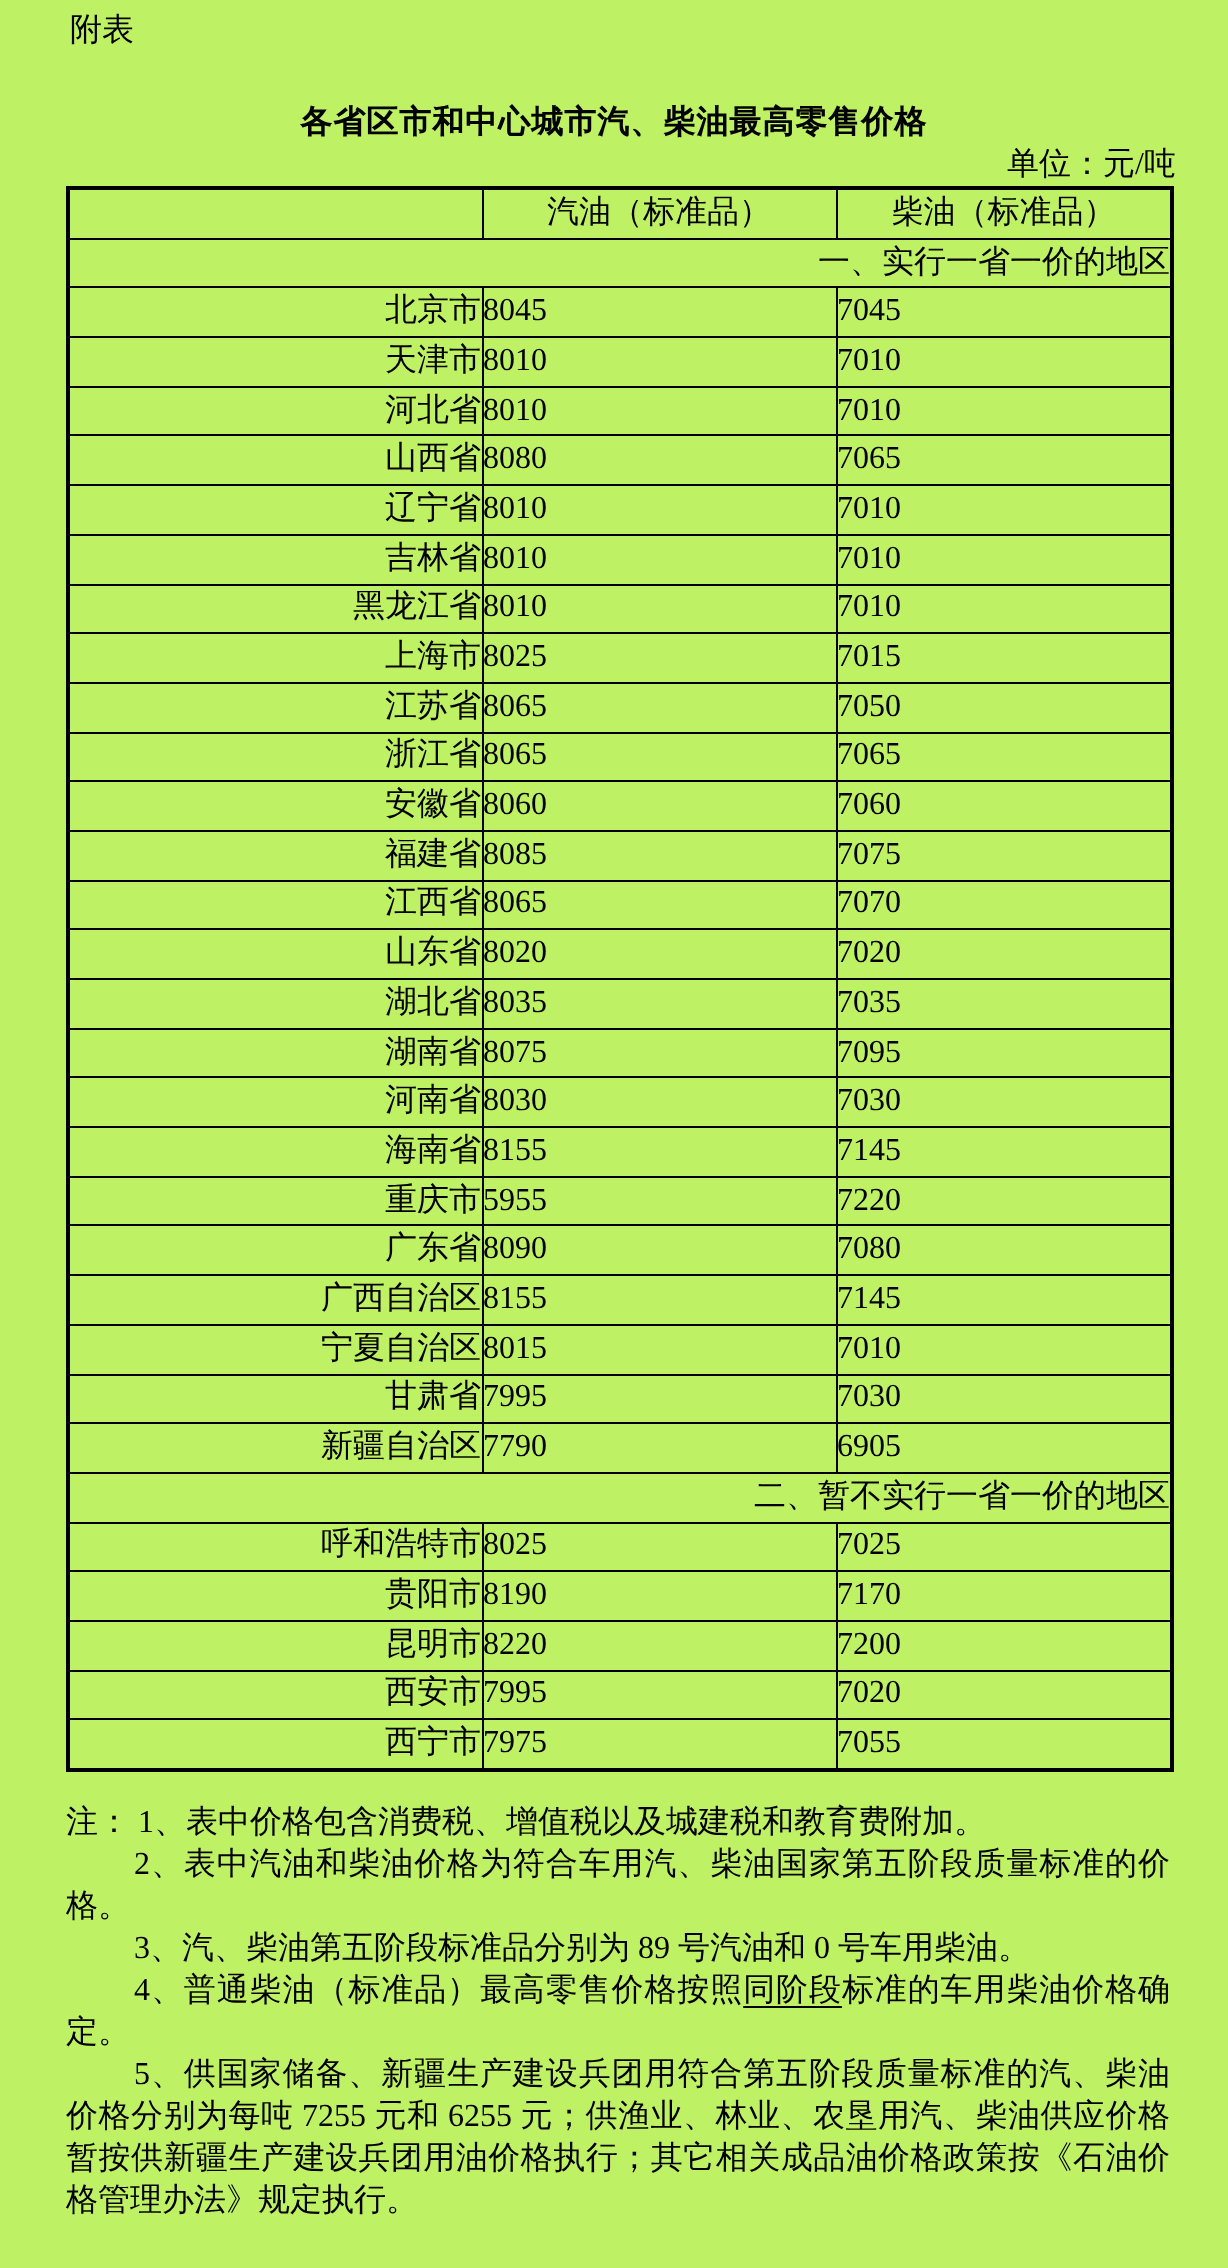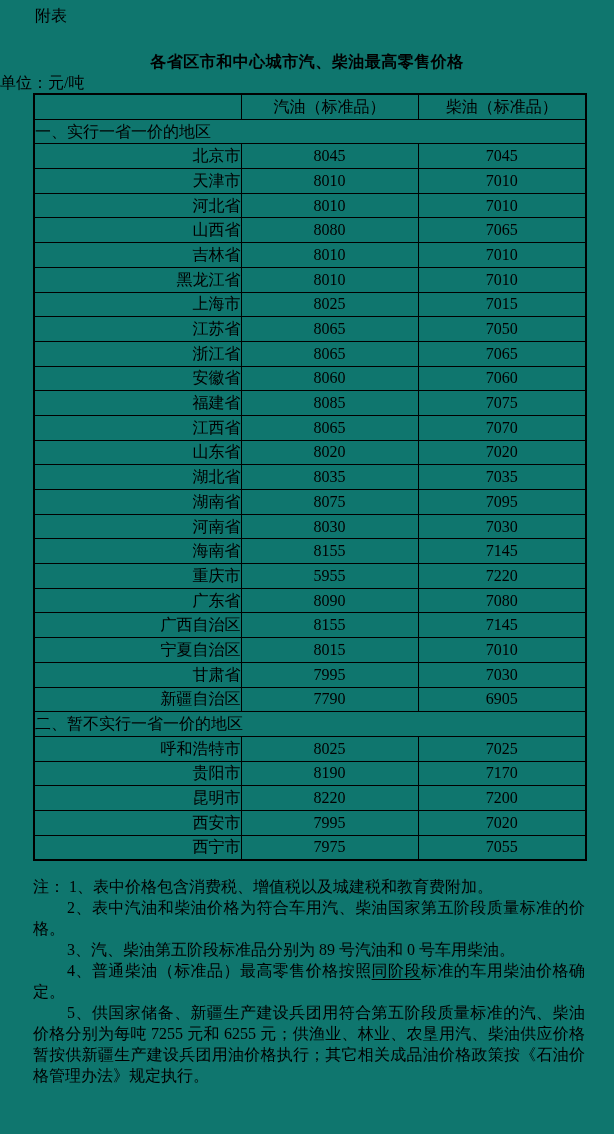--- a/index.html
+++ b/index.html
@@ -1,40 +1,40 @@
 <!DOCTYPE html>
 <html><head>
 <meta charset="utf-8">
 <style>
   html,body{margin:0;padding:0;background:#ffffff;}
   .page{
-    width:614px;height:1134px;background:#0f766e;color:#000;
+    width:614px;height:1134px;background:#bef264;color:#000;
     font-family:"Liberation Serif","DejaVu Serif",serif;
     overflow:hidden;position:relative;box-sizing:border-box;
   }
   .top-label{font-size:16px;margin:6px 0 0 35px;line-height:20px;}
   .title{font-size:16px;font-weight:bold;text-align:center;margin-top:26px;line-height:20px;letter-spacing:0.5px;}
-  .unit{font-size:16px;margin:1px 41px 0 0;line-height:19px;}
+  .unit{font-size:16px;text-align:right;margin:1px 26px 0 0;line-height:19px;}
   table.price{
     border-collapse:collapse;table-layout:fixed;
     margin:1px 0 0 33px;width:552px;
     border:2px solid #000;
   }
   table.price col.c1{width:207px;}
   table.price col.c2{width:177px;}
   table.price col.c3{width:168px;}
   table.price th,table.price td{
     border:1px solid #000;height:23.7px;padding:0;
     font-size:16px;font-weight:normal;line-height:1;
     overflow:hidden;white-space:nowrap;
   }
   table.price th{text-align:center;}
-  td.section{text-align:left;padding-left:11px;}
+  td.section{text-align:right;padding-left:11px;}
   td.region{text-align:right;padding-left:52px;}
-  td.price{text-align:center;margin-left:27px;}
+  td.price{text-align:left;margin-left:27px;}
   .notes{
     margin:15px 29px 0 33px;font-size:16px;line-height:21px;
     text-align:justify;text-justify:inter-ideograph;
   }
   .notes p.note{margin:0;text-indent:34px;}
   .notes p.note.first{text-indent:0;}
   .squiggle{
     text-decoration-line:underline;
     text-decoration-style:wavy;
     text-decoration-color:#2f9e2f;
@@ -82,20 +82,25 @@
           <td class="region">河北省</td>
           <td class="price">8010</td>
           <td class="price">7010</td>
         </tr>
         <tr>
           <td class="region">山西省</td>
           <td class="price">8080</td>
           <td class="price">7065</td>
         </tr>
         <tr>
+          <td class="region">辽宁省</td>
+          <td class="price">8010</td>
+          <td class="price">7010</td>
+        </tr>
+        <tr>
           <td class="region">吉林省</td>
           <td class="price">8010</td>
           <td class="price">7010</td>
         </tr>
         <tr>
           <td class="region">黑龙江省</td>
           <td class="price">8010</td>
           <td class="price">7010</td>
         </tr>
         <tr>

